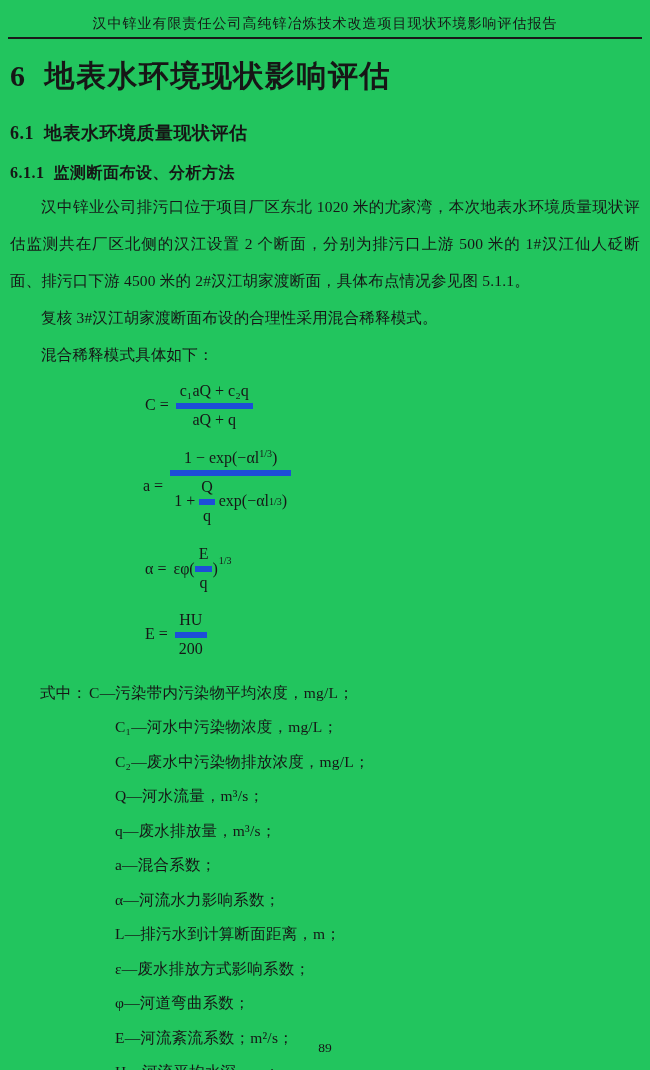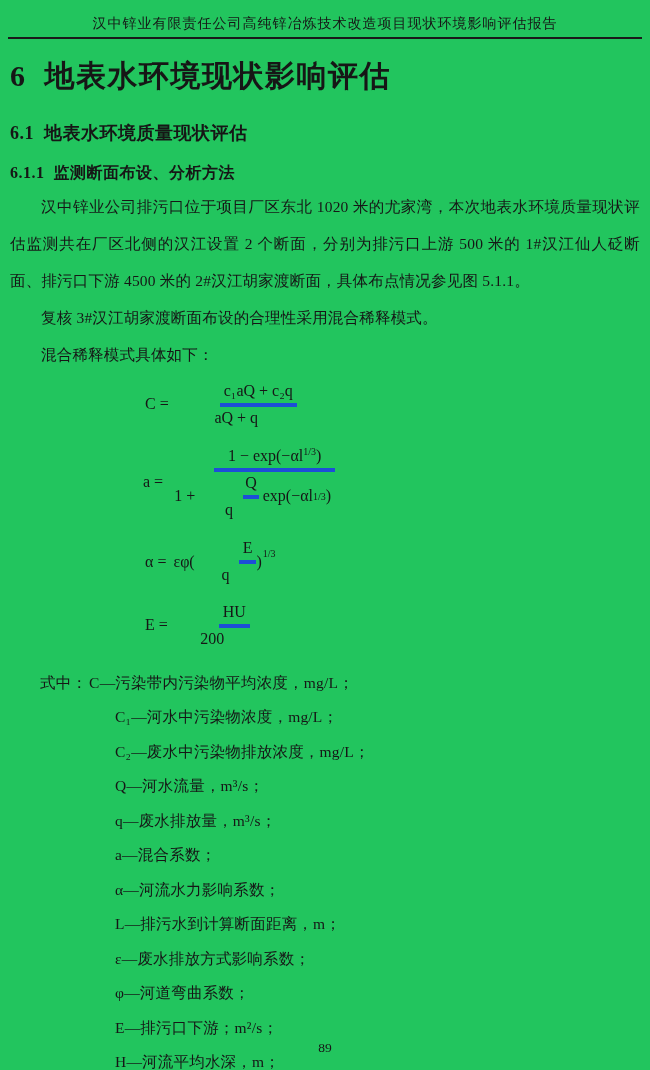--- a/index.html
+++ b/index.html
@@ -21,21 +21,21 @@
   
   .para{
     margin:5px 10px 0 10px;font-size:15.5px;line-height:37px;
     text-align:justify;text-indent:2em;letter-spacing:0.2px;
   }
   .para.single{text-align:left;margin-top:0;}
   
   .formula{display:flex;align-items:center;font-size:16px;line-height:1.3;}
   .formula .lhs{margin-right:7px;white-space:pre;}
   .frac{display:inline-block;text-align:center;vertical-align:middle;}
-  .frac .num{display:block;border-bottom:4px solid #1d4ed8;padding:0 4px 1px 4px;margin-left:44px;}
+  .frac .num{display:block;border-bottom:6px solid #1d4ed8;padding:0 4px 1px 4px;}
   .frac .den{display:block;padding:1px 4px 0 4px;}
   .frac .den > *{vertical-align:middle;}
   .frac.inner{margin:0 4px;}
   .frac.inner .num{padding:0 2px 1px 2px;}
   .frac.inner .den{padding:1px 2px 0 2px;}
   sup{font-size:10px;}
   .pow{position:relative;top:-9px;font-size:10px;margin-left:1px;}
   .f1{margin:8px 0 0 145px;}
   .f2{margin:16px 0 0 143px;}
   .f3{margin:18px 0 0 145px;}
@@ -108,19 +108,19 @@
     </div>
     <div class="def-row"><span>C₁—河水中污染物浓度，mg/L；</span></div>
     <div class="def-row"><span>C₂—废水中污染物排放浓度，mg/L；</span></div>
     <div class="def-row"><span>Q—河水流量，m³/s；</span></div>
     <div class="def-row"><span>q—废水排放量，m³/s；</span></div>
     <div class="def-row"><span>a—混合系数；</span></div>
     <div class="def-row"><span>α—河流水力影响系数；</span></div>
     <div class="def-row"><span>L—排污水到计算断面距离，m；</span></div>
     <div class="def-row"><span>ε—废水排放方式影响系数；</span></div>
     <div class="def-row"><span>φ—河道弯曲系数；</span></div>
-    <div class="def-row"><span>E—排污口下游；m²/s；</span></div>
+    <div class="def-row"><span>E—河流紊流系数；m²/s；</span></div>
     <div class="def-row"><span>H—河流平均水深，m；</span></div>
   </div>
 
   <div class="page-number">89</div>
 
 </div>
 
 </body></html>

